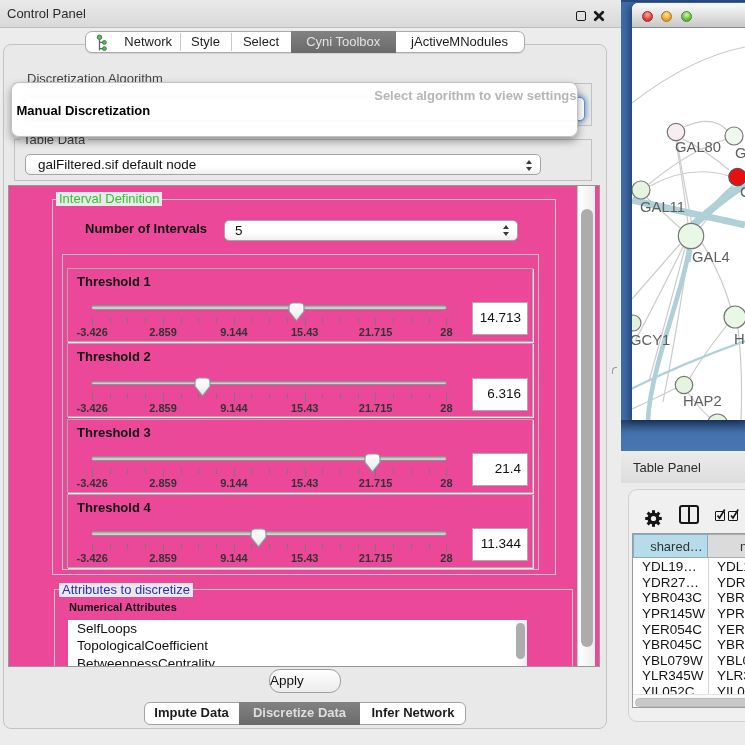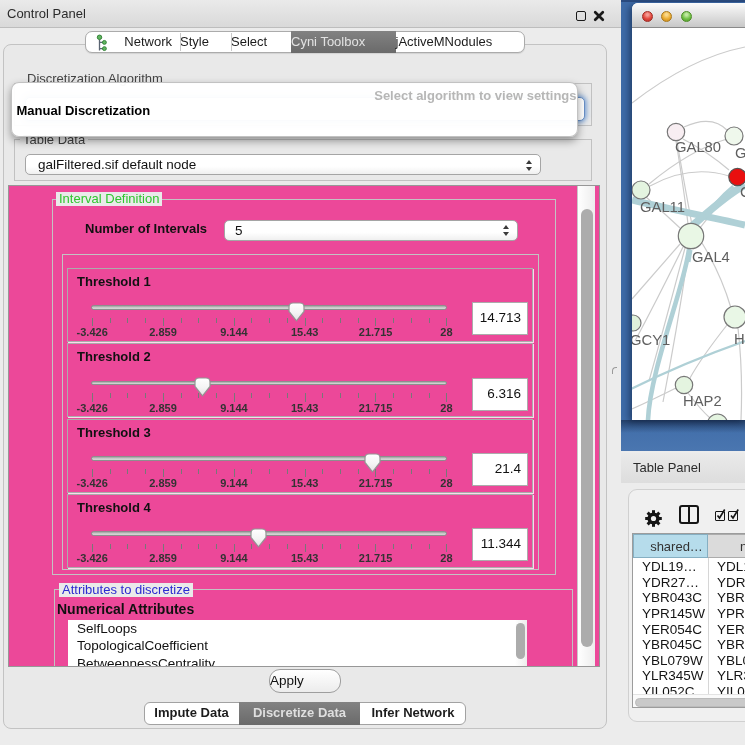--- a/index.html
+++ b/index.html
@@ -3,21 +3,21 @@
 <style>
 *{margin:0;padding:0;box-sizing:border-box}
 html,body{width:745px;height:745px}
 body{position:relative;font-family:"Liberation Sans",sans-serif;background:#ECECEC;overflow:hidden}
 .abs{position:absolute}
 .titlebar{left:0;top:0;width:621px;height:28px;background:linear-gradient(#EAEAEA,#D9D9D9);border-bottom:1px solid #BDBDBD}
 .titlebar span{position:absolute;left:7px;top:0;line-height:27px;font-size:13px;color:#2B2B2B}
 .floatbox{left:576px;top:11px;width:10px;height:10px;border:1.7px solid #1A1A1A;border-radius:2px}
 .panel{left:3px;top:44px;width:604px;height:685px;border:1px solid #C3C3C3;border-radius:8px;background:#E9E9E9}
 .topsegs{left:85px;top:31px;width:440px;height:22px;background:#fff;border:1px solid #ABABAB;border-radius:7px;box-shadow:0 1px 1px rgba(0,0,0,.10)}
-.seg{position:absolute;top:0;height:22px;line-height:21px;font-size:13px;color:#1C1C1C;text-align:left}
+.seg{position:absolute;top:0;height:22px;line-height:21px;font-size:13px;color:#1C1C1C;text-align:center}
 .segdark{background:linear-gradient(#828282,#6A6A6A);color:#E2E2E2}
 .segdiv{position:absolute;top:2px;height:18px;width:1px;background:#C9C9C9}
 .grp{position:absolute;border:1px solid #C1C1C1}
 .grptitle{position:absolute;font-size:13px;color:#3E3E3E;background:#E9E9E9;padding:0 3px;line-height:14px}
 .combo{position:absolute;background:linear-gradient(#FFF 60%,#F0F0F0);border:1px solid #A5A5A5;border-radius:5px;font-size:13.5px;color:#111}
 .combo .txt{position:absolute;left:12px;top:0;line-height:21px}
 .updn{position:absolute;right:8px;width:6px}
 .updn i{position:absolute;left:0;width:0;height:0;border-left:3px solid transparent;border-right:3px solid transparent}
 .updn .u{top:0;border-bottom:4.4px solid #3A3A3A}
 .updn .d{top:7.3px;border-top:4.4px solid #3A3A3A}
@@ -180,21 +180,21 @@
       <span class="slbl" style="left:95px">2.859</span>
       <span class="slbl" style="left:165.9px">9.144</span>
       <span class="slbl" style="left:236.7px">15.43</span>
       <span class="slbl" style="left:307.6px">21.715</span>
       <span class="slbl" style="left:378.4px">28</span>
     <div class="field">11.344</div>
   </div>
 
   <div class="grp" style="left:44.5px;top:403px;width:519.5px;height:90px;border-color:#C3C3C3"></div>
   <div class="grptitle g-blue" style="left:50px;top:396.5px">Attributes to discretize</div>
-  <div class="abs bold" style="left:48px;top:415px;font-size:14px;color:#111">Numerical Attributes</div>
+  <div class="abs bold" style="left:60px;top:415px;font-size:11px;color:#111">Numerical Attributes</div>
   <div class="abs" style="left:58.5px;top:434px;width:447px;height:48px;background:#fff;overflow:hidden;font-size:13.5px;color:#111">
     <div style="padding-left:9.5px;height:17.4px;line-height:17.4px">SelfLoops</div>
     <div style="padding-left:9.5px;height:17.4px;line-height:17.4px">TopologicalCoefficient</div>
     <div style="padding-left:9.5px;height:17.4px;line-height:17.4px">BetweennessCentrality</div>
   </div>
   <div class="vsb-track" style="left:505.5px;top:434px;width:12px;height:48px"></div>
   <div class="vsb-thumb" style="left:507px;top:437px;width:9px;height:36px"></div>
 
   <div class="vsb-track" style="left:568px;top:0;width:18px;height:480px;border-left:1px solid #C9C9C9"></div>
   <div class="vsb-thumb" style="left:572px;top:23px;width:12px;height:438px"></div>

